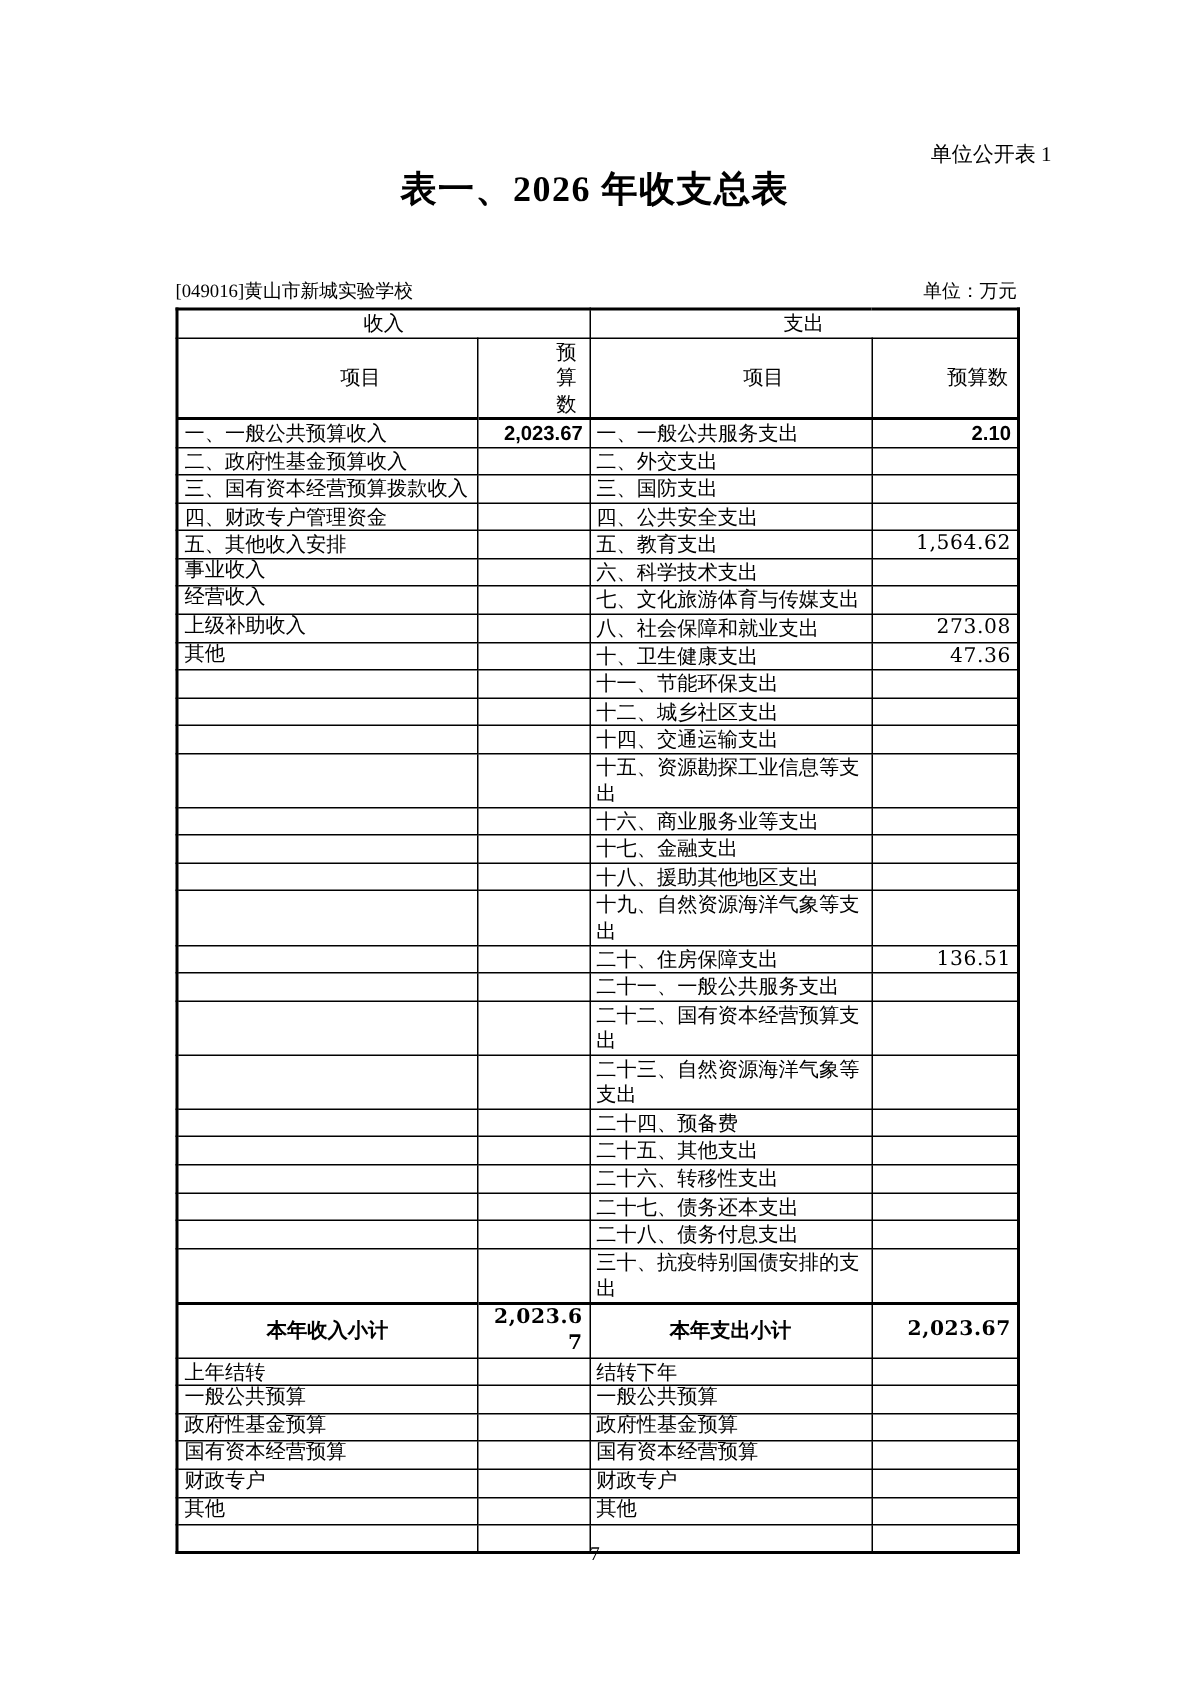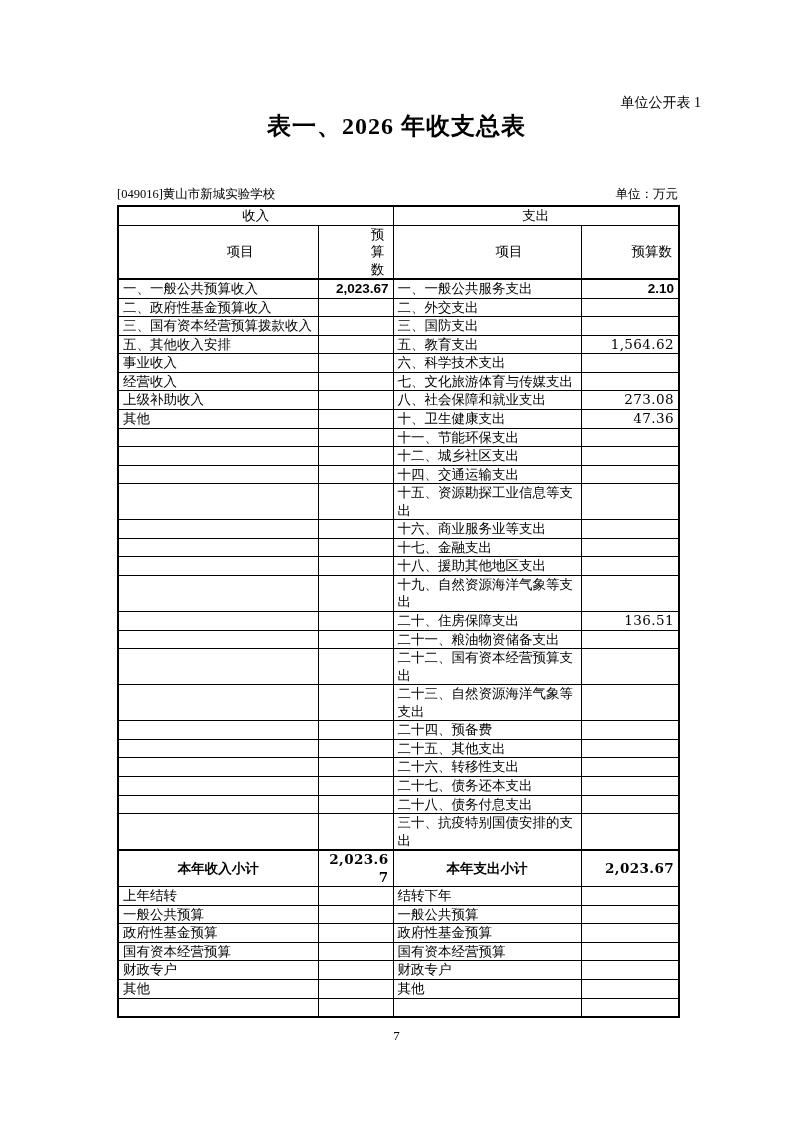--- a/index.html
+++ b/index.html
@@ -31,21 +31,21 @@
     border:1px solid #000;
     font-size:13.5px; font-weight:normal;
     padding:0 4px; height:17px; line-height:1.3;
     overflow:hidden; word-break:break-all;
     vertical-align:middle;
   }
   tr.hdr1 th { text-align:center; }
   tr.hdr2 th { text-align:center; border-bottom:2px solid #000;padding-left:48px; }
   td.mid, th.mid { border-left:2px solid #000; }
   td.item { text-align:left; }
-  td.ind { padding-left:30px; }
+  td.ind { padding-left:30px;font-family:Liberation Mono, monospace; }
   td.num {
     text-align:right;
     font-family:"DejaVu Serif",serif;
     letter-spacing:0.4px;
   }
   td.num.bold-sans {
     font-family:"Liberation Sans",sans-serif;
     font-weight:bold; letter-spacing:0;
   }
   tr.sub td { font-weight:bold; border-top:2px solid #000; }
@@ -101,20 +101,26 @@
           <td class="item mid">二、外交支出</td>
           <td class="num"></td>
         </tr>
         <tr>
           <td class="item">三、国有资本经营预算拨款收入</td>
           <td class="num"></td>
           <td class="item mid">三、国防支出</td>
           <td class="num"></td>
         </tr>
         <tr>
+          <td class="item">四、财政专户管理资金</td>
+          <td class="num"></td>
+          <td class="item mid">四、公共安全支出</td>
+          <td class="num"></td>
+        </tr>
+        <tr>
           <td class="item">五、其他收入安排</td>
           <td class="num"></td>
           <td class="item mid">五、教育支出</td>
           <td class="num">1,564.62</td>
         </tr>
         <tr>
           <td class="item ind">事业收入</td>
           <td class="num"></td>
           <td class="item mid">六、科学技术支出</td>
           <td class="num"></td>
@@ -187,21 +193,21 @@
         </tr>
         <tr>
           <td class="item"></td>
           <td class="num"></td>
           <td class="item mid">二十、住房保障支出</td>
           <td class="num">136.51</td>
         </tr>
         <tr>
           <td class="item"></td>
           <td class="num"></td>
-          <td class="item mid">二十一、粮油物资储备支出</td>
+          <td class="item mid">二十一、一般公共服务支出</td>
           <td class="num"></td>
         </tr>
         <tr>
           <td class="item"></td>
           <td class="num"></td>
           <td class="item mid">二十二、国有资本经营预算支出</td>
           <td class="num"></td>
         </tr>
         <tr>
           <td class="item"></td>

